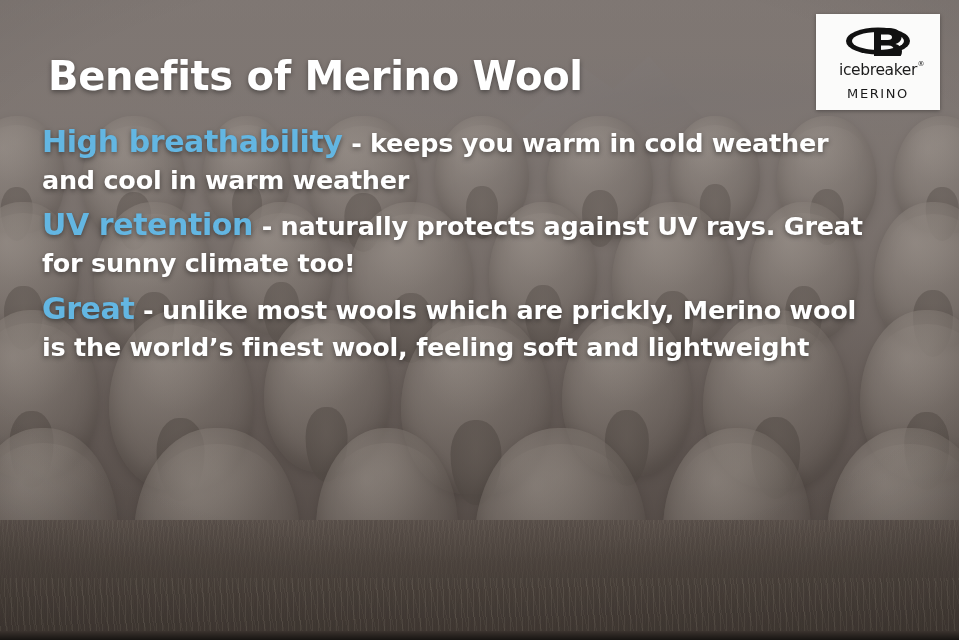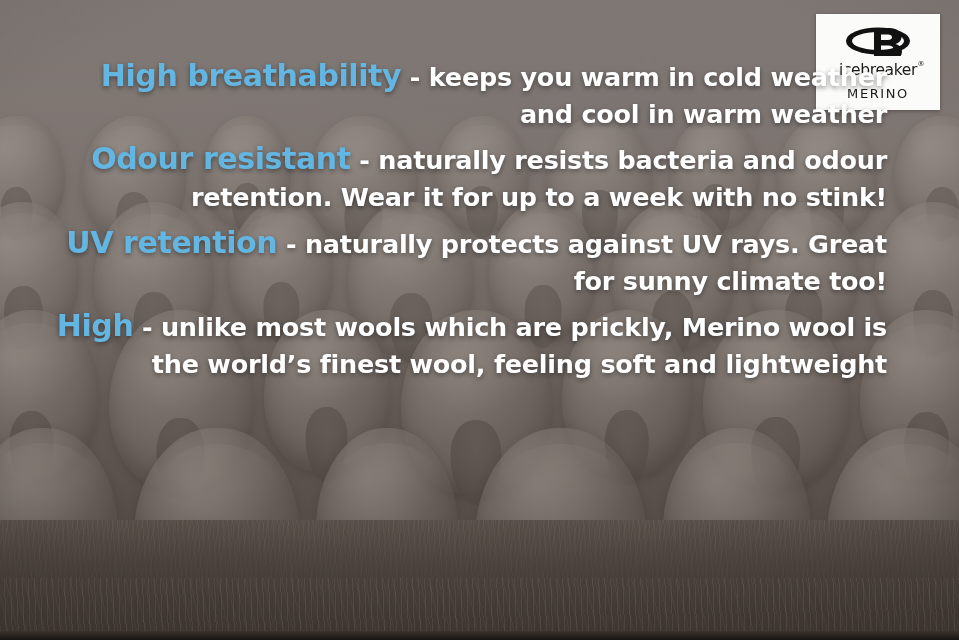--- a/index.html
+++ b/index.html
@@ -119,21 +119,21 @@
     color:#ffffff;
     font-family:"DejaVu Sans", sans-serif;
     font-weight:bold;
     font-size:40px;
     letter-spacing:-.3px;
     line-height:1;
     margin:0 0 26px 6px;
     text-shadow:0 2px 5px rgba(0,0,0,.40);
   }
 
-  .benefits{ list-style:none;text-align:right; }
+  .benefits{ list-style:none; }
 
   .benefit{
     color:#ffffff;
     font-family:"DejaVu Sans", sans-serif;
     font-weight:bold;
     font-size:25.5px;
     line-height:1.36;
     letter-spacing:-.25px;
     margin-bottom:8px;
     max-width:845px;
@@ -247,30 +247,28 @@
                M72 17 v11 h14 c5 0 8-2 8-5.5 0 -3.5 -3 -5.5 -8 -5.5 z
                M72 39 v13 h15 c6 0 10-2.5 10-6.5 0 -4 -4 -6.5 -10 -6.5 z" fill="#111111"></path>
     </svg>
     <div class="logo-word">
       <span>icebreaker</span><span class="logo-reg">®</span>
     </div>
     <div class="logo-sub">MERINO</div>
   </div>
 
   <div class="content">
+    <h1 class="poster-title">Benefits of Merino Wool</h1>
 
     <ul class="benefits">
       <li class="benefit">
         <span class="term">High breathability</span><span class="desc"> - </span><span class="desc">keeps you warm in cold weather and cool in warm weather</span>
       </li>
       <li class="benefit">
-        <span class="term">Odour resistant</span><span class="desc"> - </span><span class="desc">naturally resists bacteria and odour retention. Wear it for up to a week with no stink!</span>
-      </li>
-      <li class="benefit">
         <span class="term">UV retention</span><span class="desc"> - </span><span class="desc">naturally protects against UV rays. Great for sunny climate too!</span>
       </li>
       <li class="benefit">
-        <span class="term">High</span><span class="desc"> - </span><span class="desc">unlike most wools which are prickly, Merino wool is the world’s finest wool, feeling soft and lightweight</span>
+        <span class="term">Great</span><span class="desc"> - </span><span class="desc">unlike most wools which are prickly, Merino wool is the world’s finest wool, feeling soft and lightweight</span>
       </li>
     </ul>
   </div>
 
 </div>
 
 </body></html>

